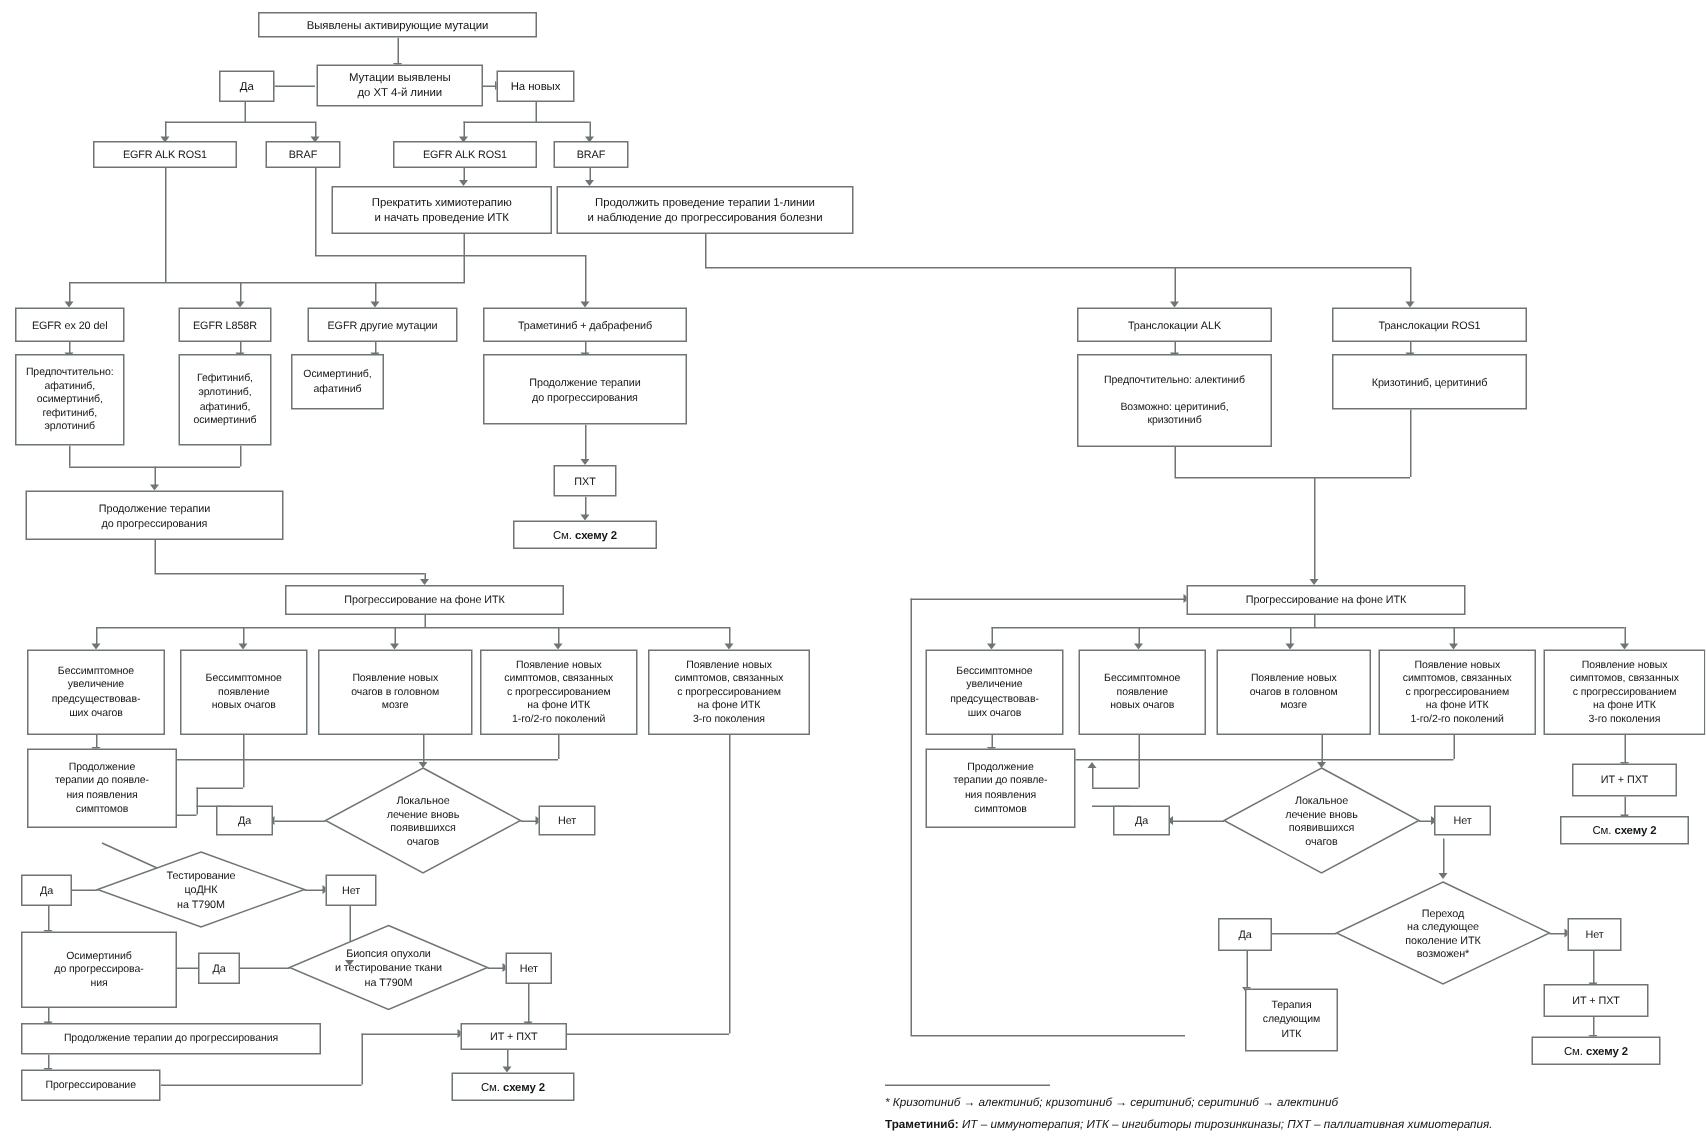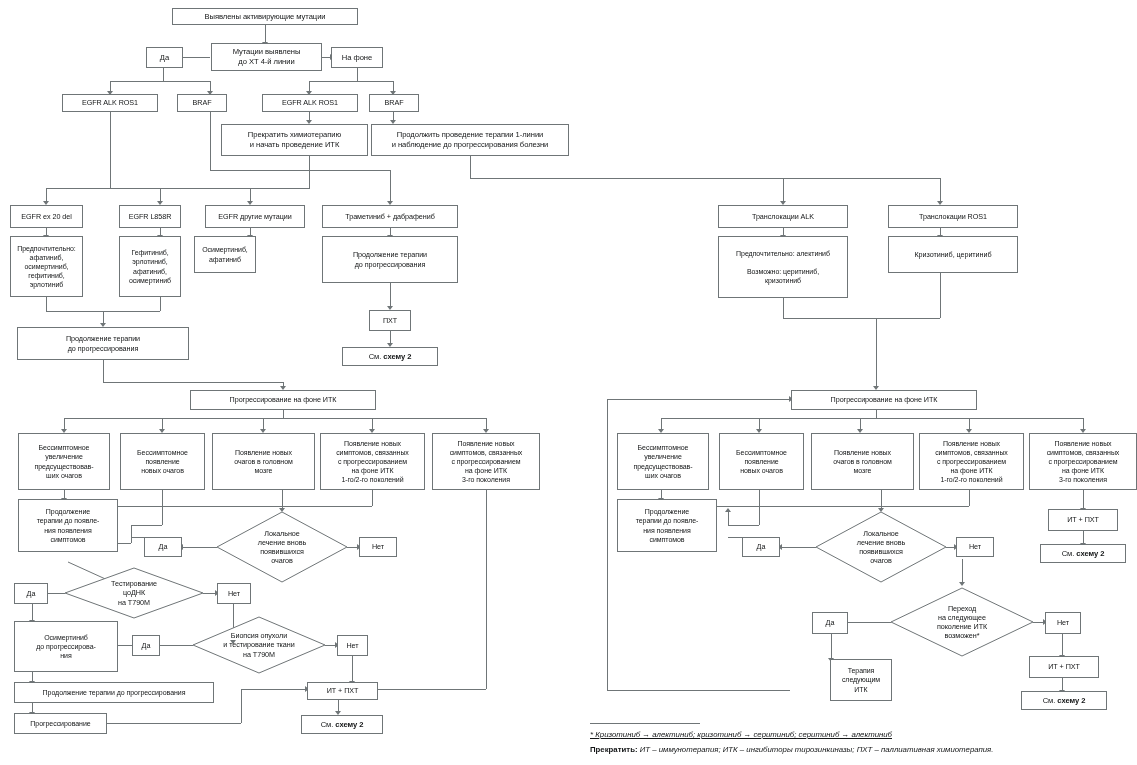--- a/index.html
+++ b/index.html
@@ -347,21 +347,21 @@
 
   <div class="ln lh" style="left:607px;top:690px;width:183px;"></div>
   <div class="ln lv" style="left:607px;top:399px;height:291px;"></div>
   <div class="ln lh" style="left:607px;top:399px;width:184px;"></div>
   <div class="arr arr-r" style="left:789px;top:396px;"></div>
 
   <div class="node" style="left:172px;top:8px;width:186px;height:17px;">Выявлены активирующие мутации</div>
   <div class="node" style="left:211px;top:43px;width:111px;height:28px;">Мутации выявлены
 до ХТ 4-й линии</div>
   <div class="node" style="left:146px;top:47px;width:37px;height:21px;">Да</div>
-  <div class="node" style="left:331px;top:47px;width:52px;height:21px;">На фоне</div>
+  <div class="node" style="left:331px;top:47px;width:52px;height:21px;">На новых</div>
 
   <div class="node sm" style="left:62px;top:94px;width:96px;height:18px;">EGFR ALK ROS1</div>
   <div class="node sm" style="left:177px;top:94px;width:50px;height:18px;">BRAF</div>
   <div class="node sm" style="left:262px;top:94px;width:96px;height:18px;">EGFR ALK ROS1</div>
   <div class="node sm" style="left:369px;top:94px;width:50px;height:18px;">BRAF</div>
 
   <div class="node" style="left:221px;top:124px;width:147px;height:32px;">Прекратить химиотерапию
 и начать проведение ИТК</div>
   <div class="node" style="left:371px;top:124px;width:198px;height:32px;">Продолжить проведение терапии 1-линии
 и наблюдение до прогрессирования болезни</div>
@@ -510,16 +510,16 @@
 следующим
 ИТК</div>
 
   <div class="node sm" style="left:1048px;top:509px;width:70px;height:22px;">ИТ + ПХТ</div>
   <div class="node" style="left:1040px;top:544px;width:86px;height:19px;"><span>См. <span class="b">схему 2</span></span></div>
 
   <div class="node sm" style="left:1029px;top:656px;width:70px;height:22px;">ИТ + ПХТ</div>
   <div class="node" style="left:1021px;top:691px;width:86px;height:19px;"><span>См. <span class="b">схему 2</span></span></div>
 
   <div class="fn-rule" style="left:590px;top:723px;width:110px;"></div>
-  <div class="footnote" style="left:590px;top:729px;text-decoration:underline;">* Кризотиниб → алектиниб; кризотиниб → серитиниб; серитиниб → алектиниб</div>
-  <div class="footnote" style="left:590px;top:744px;"><b>Прекратить:</b><span> ИТ – иммунотерапия; ИТК – ингибиторы тирозинкиназы; ПХТ – паллиативная химиотерапия.</span></div>
+  <div class="footnote" style="left:590px;top:729px;">* Кризотиниб → алектиниб; кризотиниб → серитиниб; серитиниб → алектиниб</div>
+  <div class="footnote" style="left:590px;top:744px;"><b>Траметиниб:</b><span> ИТ – иммунотерапия; ИТК – ингибиторы тирозинкиназы; ПХТ – паллиативная химиотерапия.</span></div>
 
 </div>
 
 </body></html>

